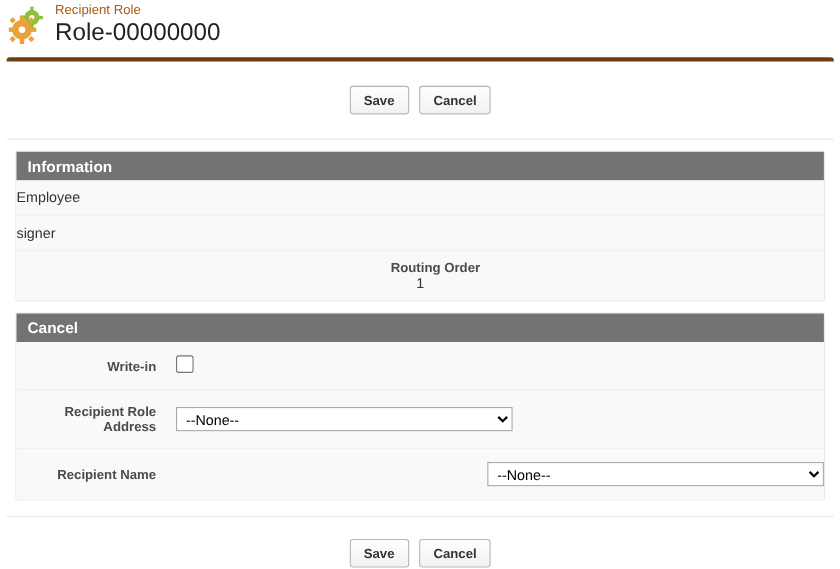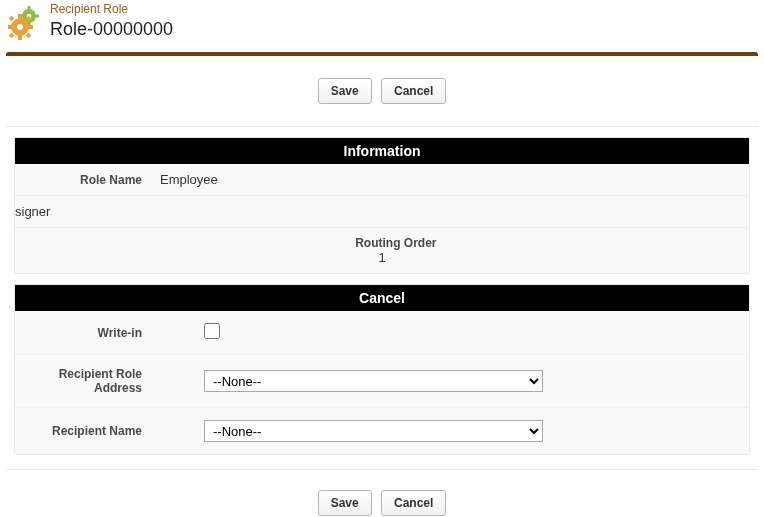--- a/index.html
+++ b/index.html
@@ -30,21 +30,21 @@
     flex-shrink: 0;
   }
   .titles { display: flex; flex-direction: column; }
   .subtitle {
     color: #a55c15;
     font-size: 12px;
     font-weight: normal;
     line-height: 14px;
   }
   .title {
-    font-size: 18px;
+    font-size: 22px;
     color: #222;
     line-height: 26px;
   }
 
   
   .accent-bar {
     height: 4px;
     background: #6b3e12;
     border-radius: 3px 3px 0 0;
     margin: 4px 6px 0 6px;
@@ -75,26 +75,25 @@
     cursor: pointer;
     color: #333;
   }
 
   .panel {
     margin: 10px 14px 0 14px;
     border: 1px solid #e9e9e9;
     border-radius: 2px;
   }
   .panel-header {
-    background: #000000;
+    background: #737373;
     color: #fff;
     font-weight: bold;
     font-size: 14px;
     padding: 5px 10px;
-    text-align: center;
   }
   .panel-body {
     background: #f9f9f9;
   }
 
   .form-row {
     display: flex;
     align-items: center;
     border-bottom: 1px solid #f0f0f0;
     padding: 8px 0;
@@ -113,42 +112,41 @@
     font-size: 13px;
     color: #333;
     text-align: right;
   }
 
   .details-row {
     display: flex;
     align-items: center;
     padding: 12px 0;
     border-bottom: 1px solid #f0f0f0;
-    gap: 44px;
-  }
-  .details-row:last-child { border-bottom: none; }
+  }
+  .details-row:last-child { border-bottom: none; justify-content: space-between; }
   .details-label {
     width: 145px;
     text-align: right;
     font-size: 12px;
     color: #4a4a4a;
     font-weight: bold;
     padding-right: 18px;
     line-height: 14px;
   }
   .details-control { }
 
   input[type="checkbox"].cb {
     width: 16px;
     height: 16px;
     border: 1px solid #555;
     margin: 0;
   }
   select.sel {
-    width: 339px;
+    width: 306px;
     height: 22px;
     border: 1px solid #a9a9a9;
     background: #fff;
     font-family: inherit;
     font-size: 13px;
     padding: 1px 4px;
   }
 </style>
 </head>
 <body>
@@ -194,21 +192,20 @@
 
   <div class="button-row">
     <button class="btn">Save</button>
     <button class="btn">Cancel</button>
   </div>
 
   <div class="panel">
     <div class="panel-header">Information</div>
     <div class="panel-body">
       <div class="form-row">
-        <div class="form-label">Role Name</div>
         <div class="form-value">Employee</div>
       </div>
       <div class="form-row">
         <div class="form-value">signer</div>
       </div>
       <div class="form-row">
         <div class="form-label">Routing Order</div>
         <div class="form-value">1</div>
       </div>
     </div>

